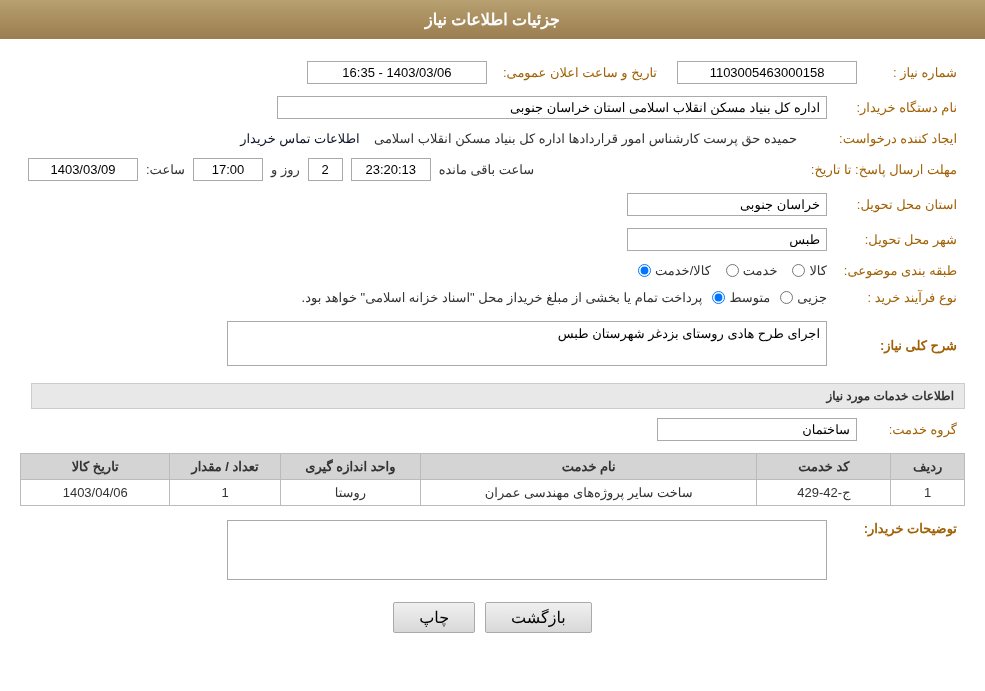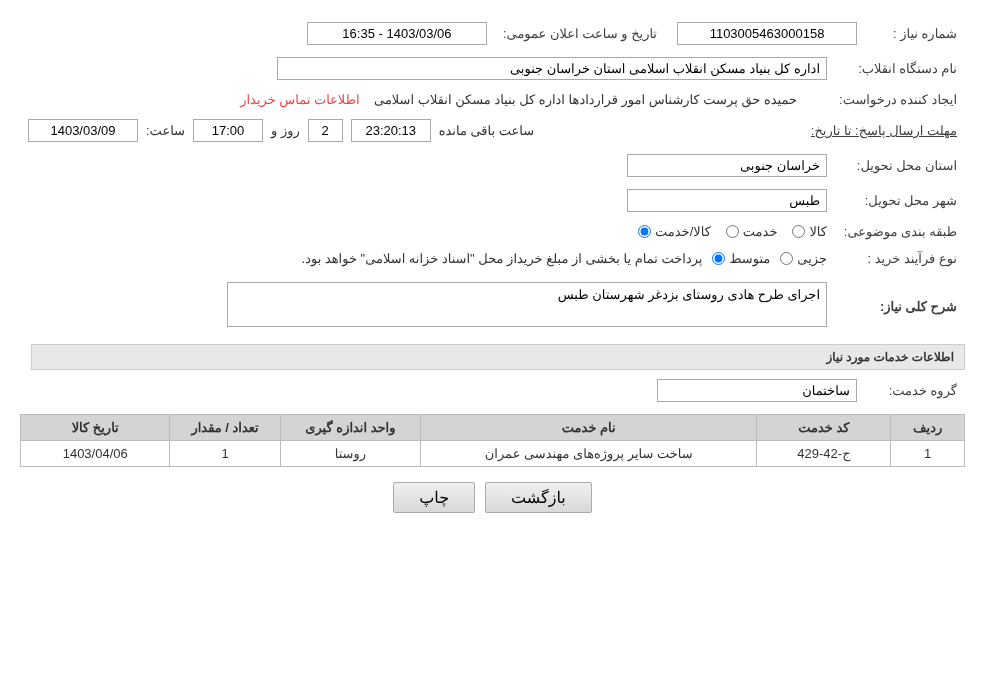--- a/index.html
+++ b/index.html
@@ -40,37 +40,37 @@
       width: 100%;
       border-collapse: collapse;
     }
     .info-table td {
       padding: 4px 8px;
       vertical-align: middle;
     }
     .label-cell {
       text-align: right;
       white-space: nowrap;
-      color: #404040;
+      color: #a16207;
       font-weight: normal;
       width: 130px;
     }
     .input-box {
       border: 1px solid #aaa;
       background: #fff;
       padding: 3px 6px;
       font-size: 13px;
       font-family: Tahoma, Arial, sans-serif;
       direction: rtl;
     }
     .input-medium { width: 250px; }
     .input-date { width: 130px; }
     .input-time { width: 80px; }
     .input-days { width: 40px; }
-    .link-blue { color: #ef4444; text-decoration: none; cursor: pointer; }
+    .link-blue { color: #0f172a; text-decoration: none; cursor: pointer; }
     .row-flex {
       display: flex;
       align-items: center;
       gap: 6px;
       justify-content: flex-end;
     }
     .radio-group {
       display: flex;
       align-items: center;
       gap: 15px;
@@ -144,20 +144,23 @@
     .content-relative {
       position: relative;
     }
     .bold { font-weight: bold; }
   </style>
 </head>
 <body>
 
 <div class="page-wrapper">
 
+  <div class="header-bar">
+    <span>جزئیات اطلاعات نیاز</span>
+  </div>
 
   <div class="main-content content-relative">
 
     <table class="info-table" style="margin-top:8px;">
       <tbody>
           <tr>
 
         <td class="label-cell" style="text-align:right; width:100px;">شماره نیاز :</td>
         <td style="width:200px;">
           <input class="input-box input-medium" type="text" readonly="" style="width: 180px; text-align: center;" value="1103005463000158">
@@ -167,21 +170,21 @@
         <td>
           <input class="input-box" type="text" readonly="" style="width: 180px; text-align: center;" value="1403/03/06 - 16:35">
         </td>
       </tr>
     </tbody>
       </table>
 
     <table class="info-table" style="margin-top:4px;">
       <tbody>
           <tr>
-        <td class="label-cell" style="width:130px;">نام دستگاه انقلاب:</td>
+        <td class="label-cell" style="width:130px;">نام دستگاه خریدار:</td>
         <td>
           <input class="input-box" type="text" readonly="" style="width: 550px; text-align: right;" value="اداره کل بنیاد مسکن انقلاب اسلامی استان خراسان جنوبی">
         </td>
       </tr>
     </tbody>
       </table>
 
     <table class="info-table" style="margin-top:4px;">
       <tbody>
           <tr>
@@ -191,21 +194,21 @@
           &nbsp;&nbsp;
           <a class="link-blue" href="#">اطلاعات تماس خریدار</a>
         </td>
       </tr>
     </tbody>
       </table>
 
     <table class="info-table" style="margin-top:4px;">
       <tbody>
           <tr>
-        <td class="label-cell" style="width:160px;text-decoration:underline;">مهلت ارسال پاسخ: تا تاریخ:</td>
+        <td class="label-cell" style="width:160px;">مهلت ارسال پاسخ: تا تاریخ:</td>
         <td>
           <div class="row-flex" style="justify-content: flex-start; flex-direction: row-reverse; gap:8px;">
             <input class="input-box input-date" type="text" readonly="" style="width: 110px; text-align: center;" value="1403/03/09">
             <span>ساعت:</span>
             <input class="input-box input-time" type="text" readonly="" style="width: 70px; text-align: center;" value="17:00">
             <span>روز و</span>
             <input class="input-box input-days" type="text" readonly="" style="width: 35px; text-align: center;" value="2">
             <input class="input-box" type="text" readonly="" style="width: 80px; text-align: center;" value="23:20:13">
             <span>ساعت باقی مانده</span>
           </div>
@@ -321,20 +324,30 @@
             <td>1</td>
             <td>ج-42-429</td>
             <td>ساخت سایر پروژه‌های مهندسی عمران</td>
             <td>روستا</td>
             <td>1</td>
             <td>1403/04/06</td>
           </tr>
         </tbody>
     </table>
 
+    <table class="info-table" style="margin-top:10px;">
+      <tbody>
+          <tr>
+        <td class="label-cell bold" style="width:130px; font-weight:bold; vertical-align:top; padding-top:5px;">توضیحات خریدار:</td>
+        <td>
+          <textarea class="buyer-desc-box" style="width: 600px; height: 60px;"></textarea>
+        </td>
+      </tr>
+    </tbody>
+      </table>
 
     <div class="buttons-row">
       <button class="btn btn-back">بازگشت</button>
       <button class="btn btn-print">چاپ</button>
     </div>
 
   </div>
 </div>
 
 </body></html>

